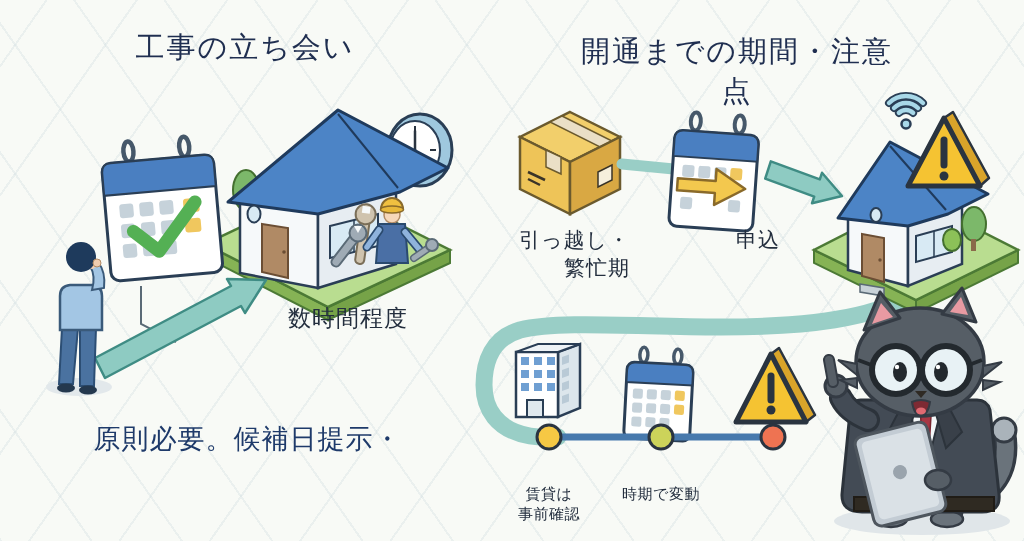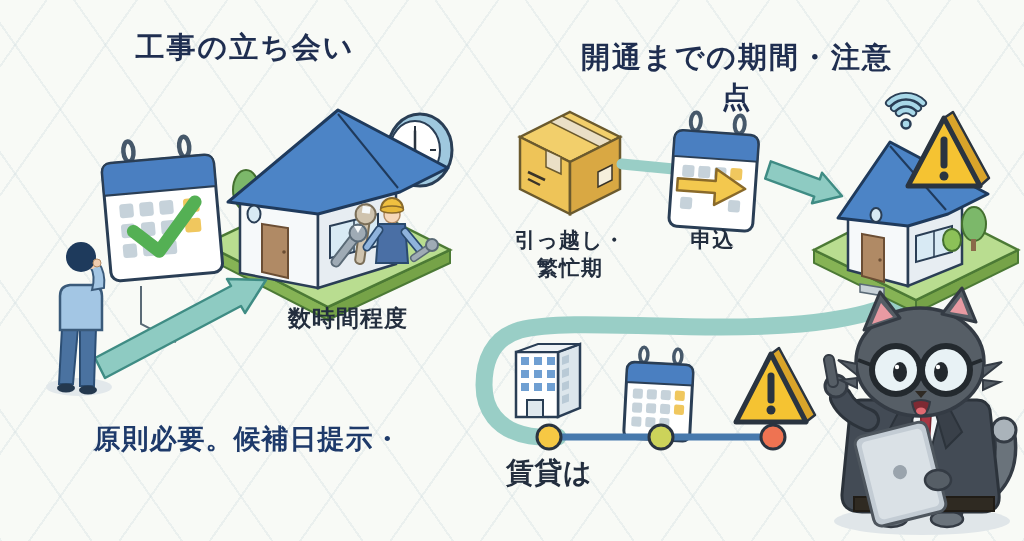--- a/index.html
+++ b/index.html
@@ -9,26 +9,26 @@
     font-family:"Liberation Sans","DejaVu Sans",sans-serif;
   }
   .canvas{
     position:relative;width:1024px;height:541px;
     background-color:#f8faf6;
     background-image:
       repeating-linear-gradient(55deg, rgba(203,217,221,0.30) 0px, rgba(203,217,221,0.30) 2px, transparent 2px, transparent 74px),
       repeating-linear-gradient(-55deg, rgba(203,217,221,0.30) 0px, rgba(203,217,221,0.30) 2px, transparent 2px, transparent 74px);
   }
   .scene-svg{position:absolute;left:0;top:0;z-index:1;}
-  .txt{position:absolute;z-index:2;text-align:center;color:#232e3e;font-weight:700;}
+  .txt{position:absolute;z-index:2;text-align:center;color:#232e3e;font-weight:400;}
   .title{font-size:29px;color:#1f2e50;letter-spacing:2px;}
   .caption{font-size:27px;color:#1e3a6a;line-height:1.42;letter-spacing:1px;}
   .duration{font-size:23px;letter-spacing:1px;text-align:center;}
-  .step-label{font-size:21px;line-height:1.35;letter-spacing:1px;}
-  .tl-label{font-size:28px;line-height:1.35;letter-spacing:0.5px;}
+  .step-label{font-size:21px;line-height:1.35;letter-spacing:1px;text-align:right;}
+  .tl-label{font-size:15px;line-height:1.35;letter-spacing:0.5px;margin-top:30px;}
 </style>
 </head>
 <body>
 
 <div class="canvas">
 
   <svg class="scene-svg" width="1024" height="541" viewBox="0 0 1024 541">
 
     <g>
       <ellipse cx="420" cy="150" rx="32" ry="36" fill="#9fc8de" stroke="#2a3e55" stroke-width="3"></ellipse>
@@ -296,38 +296,42 @@
       <circle cx="938" cy="367" r="2.2" fill="#ffffff"></circle>
 
       <polygon points="915,391 927,391 921,398" fill="#2f2a24"></polygon>
       <path d="M 912 402 Q 921 398 930 402 Q 928 415 921 415 Q 914 415 912 402 Z" fill="#7e2a33" stroke="#343b44" stroke-width="2"></path>
       <ellipse cx="921" cy="411" rx="5" ry="3.5" fill="#e06a72"></ellipse>
     </g>
   </svg>
 
   <div class="txt title" style="left:95px;top:28px;width:300px;">工事の立ち会い</div>
 
-  <div class="txt title" style="left:567px;top:38px;width:340px;">開通までの期間・注意点</div>
+  <div class="txt title" style="left:567px;top:32px;width:340px;">開通までの期間・注意点</div>
 
   <div class="txt duration" style="left:278px;top:303px;width:140px;">数時間程度</div>
 
   <div class="txt caption" style="left:80px;top:420px;width:335px;">
     <div>原則必要。候補日提示・</div>
   </div>
 
   <div class="txt step-label" style="left:510px;top:226px;width:120px;">
     <div>引っ越し・</div>
     <div>繁忙期</div>
   </div>
 
   <div class="txt step-label" style="left:645px;top:226px;width:135px;">
     <div>申込</div>
   </div>
 
   <div class="txt tl-label" style="left:494px;top:454px;width:110px;">
     <div>賃貸は</div>
-  </div>
-
+    <div>事前確認</div>
+  </div>
+
+  <div class="txt tl-label" style="left:598px;top:454px;width:126px;">
+    <div>時期で変動</div>
+  </div>
 
   <div class="txt tl-label" style="left:714px;top:454px;width:128px;">
   </div>
 
 </div>
 
 </body></html>

